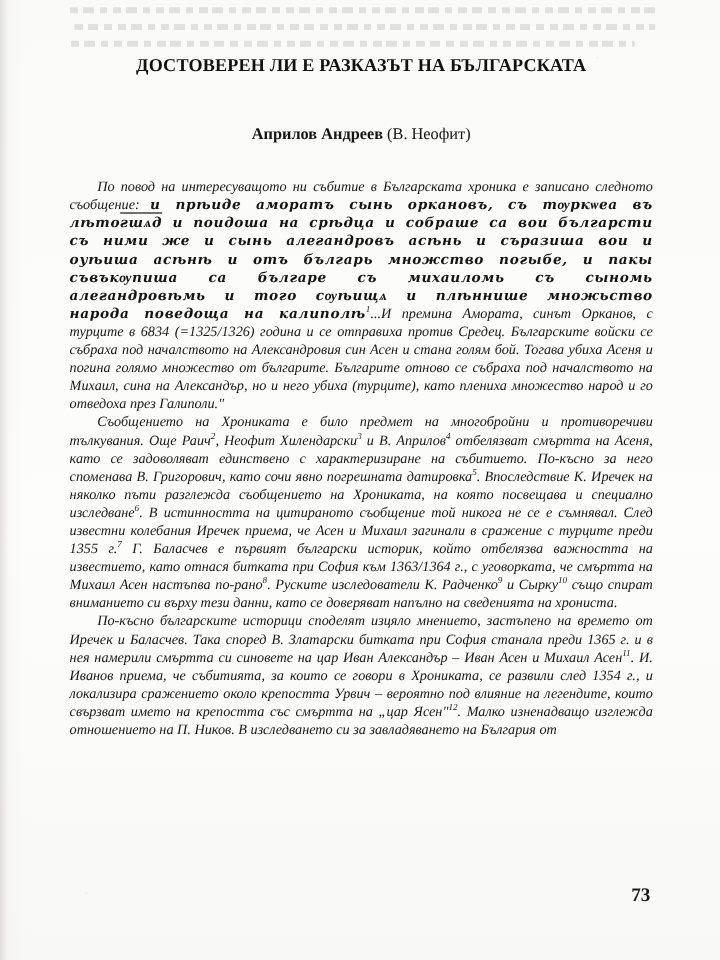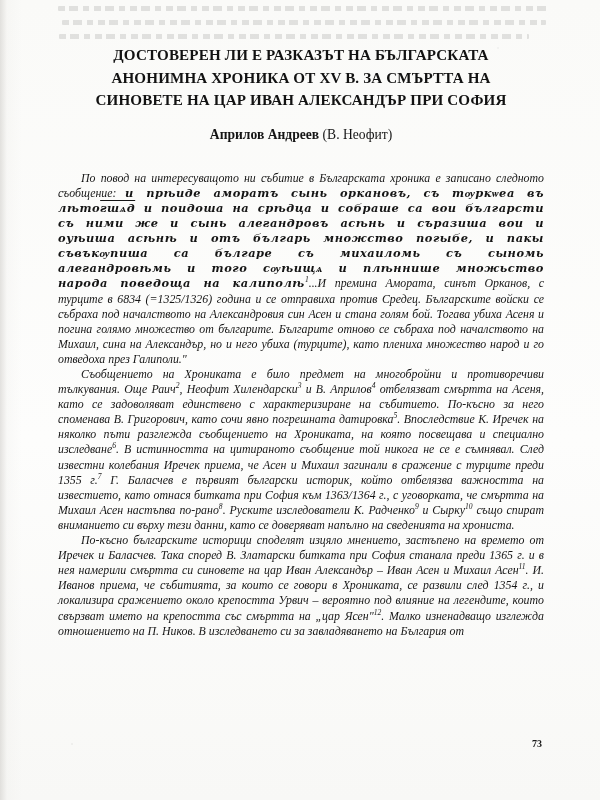--- a/index.html
+++ b/index.html
@@ -126,21 +126,21 @@
     font-weight: normal;
   }
 
   
   .folio {
     position: absolute;
     right: 0px;
     top: 738px;
     width: 486px;
     text-align: right;
-    font-size: 10px;
+    font-size: 16px;
     font-weight: bold;
     color: #1a1a1a;
     padding-right: 2px;
   }
 
   
   #speckle {
     position: absolute;
     inset: 0;
     pointer-events: none;
@@ -162,22 +162,21 @@
     <div></div>
       <div></div>
       <div></div>
   </div>
 
   <div id="content">
 
     <div class="title-block">
       <h1 class="doc-title">
         <span>ДОСТОВЕРЕН ЛИ Е РАЗКАЗЪТ НА БЪЛГАРСКАТА</span><br>
-        <span>АНОНИМНА ХРОНИКА ОТ XV В. ЗА СМЪРТТА НА</span><br>
-        <span>СИНОВЕТЕ НА ЦАР ИВАН АЛЕКСАНДЪР ПРИ СОФИЯ</span>
+        <br>
       </h1>
       <div class="byline">
         <span class="author">Априлов Андреев</span>
         <span>(В. Неофит)</span>
       </div>
     </div>
 
     <div class="body-text">
 
       <p><span>По повод на интересуващото ни събитие в Българската хроника е записано следното съобщение: </span><span class="ocs">и прѣиде аморатъ сынь оркановъ, съ тѹркѡеа въ лѣто</span><span class="ocs titlo">ƨшѧд</span><span class="ocs"> и поидоша на срѣдца и собраше са вои българсти съ ними же и сынь алеƨандровъ асѣнь и съразиша вои и оуѣиша асѣнѣ и отъ българь множство погыбе, и пакы съвъкѹпиша са българе съ михаиломь съ сыномь алеƨандровѣмь и того сѹѣищѧ и плѣннише множьство народа поведоща на калипoлѣ</span><sup class="fn">1</sup><span>...И премина Амората, синът Орканов, с турците в 6834 (=1325/1326) година и се отправиха против Средец. Българските войски се събраха под началството на Александровия син Асен и стана голям бой. Тогава убиха Асеня и погина голямо множество от българите. Българите отново се събраха под началството на Михаил, сина на Александър, но и него убиха (турците), като плениха множество народ и го отведоха през Галиполи."</span></p>

